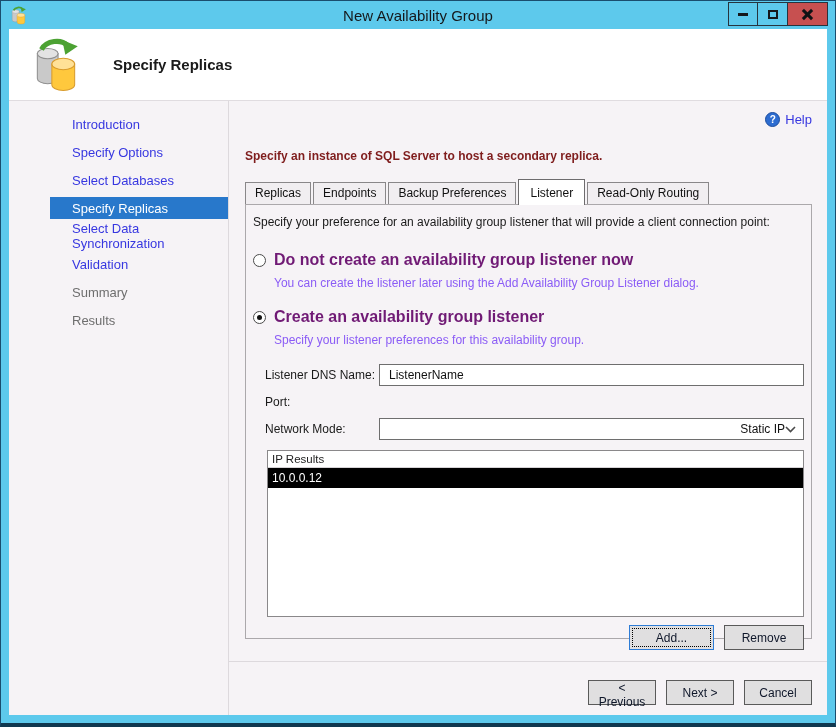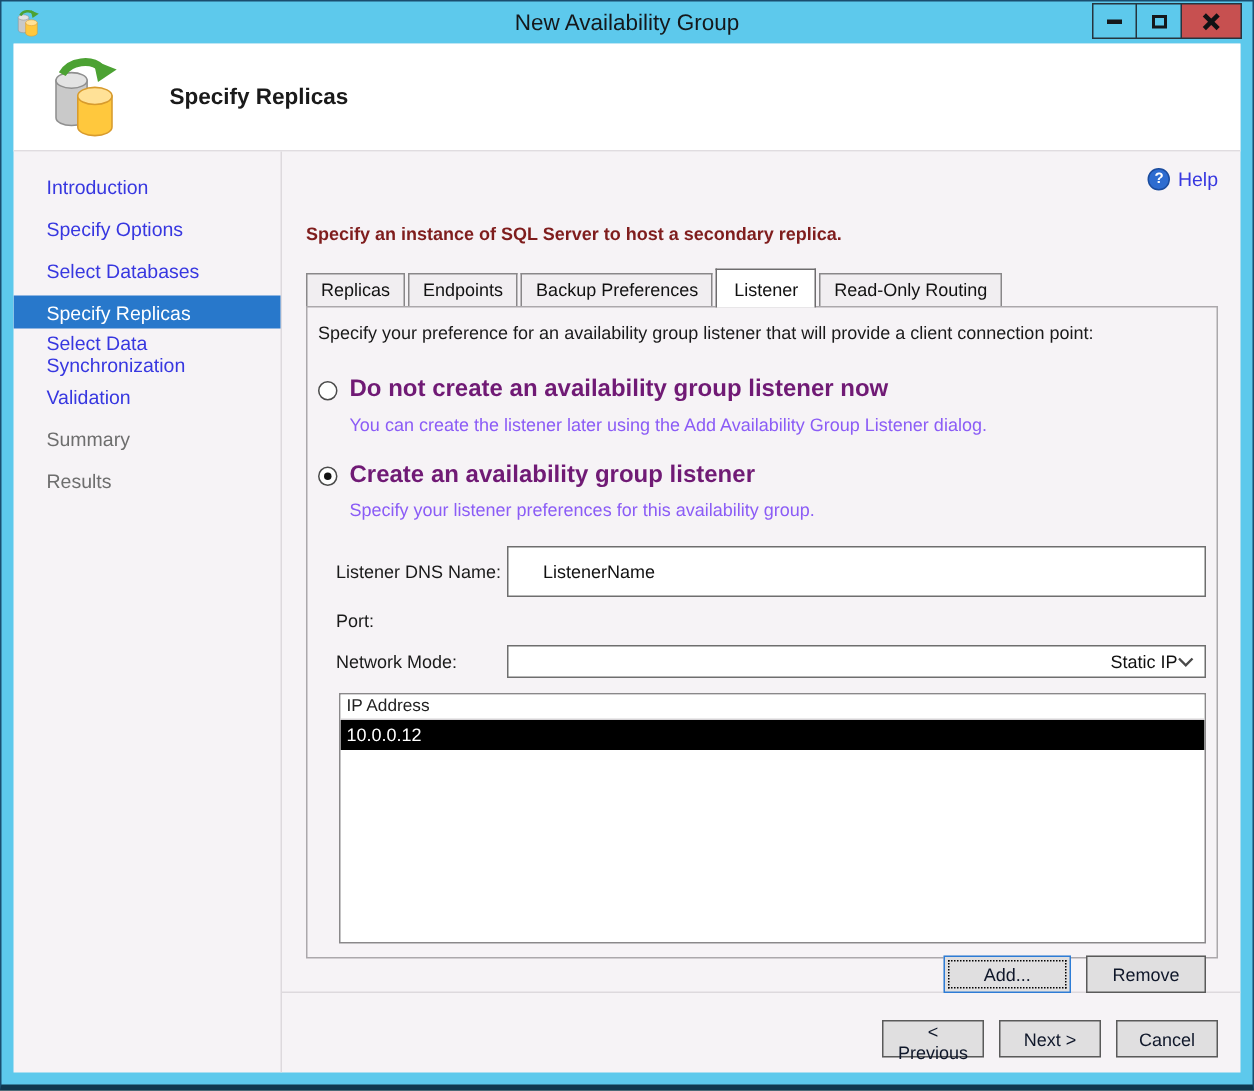--- a/index.html
+++ b/index.html
@@ -37,21 +37,21 @@
     display:flex; flex-direction:column; overflow:hidden;
   }
   .header{
     height:72px; background:#FFFFFF; border-bottom:1px solid #E0DCE0;
     display:flex; align-items:center; flex:0 0 auto;
   }
   .header-icon{ margin-left:22px; width:50px; height:56px; }
   .page-title{ margin-left:32px; font-size:15px; font-weight:bold; color:#1A1A1A; }
   .body{ flex:1; display:flex; min-height:0; }
   
-  .sidebar{ width:179px; flex:0 0 auto; padding-top:9px; border-right:1px solid #DDD9DD; }
+  .sidebar{ width:179px; flex:0 0 auto; padding-top:9px; border-right:1px solid #DDD9DD;margin-left:41px; }
   .nav-item{
     height:28px; display:flex; align-items:center; padding-left:22px;
     font-size:13px; color:#3737E0; cursor:pointer;
   }
   .nav-item.active{
     height:22px; margin:3px 0; background:#2878CB; color:#FFFFFF;
   }
   .nav-item.disabled{ color:#6E6E6E; cursor:default; }
   
   .main{ flex:1; padding:0 15px 0 16px; display:flex; flex-direction:column; min-width:0; }
@@ -88,22 +88,22 @@
     content:""; position:absolute; left:3px; top:3px; width:5px; height:5px;
     border-radius:50%; background:#111;
   }
   .radio-label{ font-size:16px; font-weight:bold; color:#701a75; }
   .radio-desc{ margin:7px 0 0 23px; font-size:12px; color:#8b5cf6; }
   
   .field-row{ display:flex; align-items:center; margin:9px 2px 0 14px; }
   .field-row.first{ margin-top:17px; }
   .field-label{ width:114px; flex:0 0 auto; font-size:12px; color:#1A1A1A; }
   .field-input{
-    flex:1; height:34px; border:1px solid #6E6E6E; background:#FFFFFF;
-    font-size:12px; padding:0 23px; color:#111; outline:none;
+    flex:1; height:22px; border:1px solid #6E6E6E; background:#FFFFFF;
+    font-size:12px; padding:0 9px; color:#111; outline:none;
   }
   .combo{
     flex:1; height:22px; border:1px solid #6E6E6E; background:#FFFFFF;
     display:flex; align-items:center; justify-content:flex-end;
     padding:0 7px 0 5px; font-size:12px; color:#111; cursor:pointer;
   }
   
   .ip-list{
     margin:10px 2px 0 16px; border:1px solid #8A888A; background:#FFFFFF; height:167px;
     overflow:hidden;
@@ -245,21 +245,21 @@
             <span class="field-label">Network Mode:</span>
             <div class="combo">
               <span>Static IP</span>
               <svg width="11" height="7" viewBox="0 0 11 7">
                 <polyline points="1,1 5.5,5.5 10,1" fill="none" stroke="#4A4A4A" stroke-width="1.6"></polyline>
               </svg>
             </div>
           </div>
 
           <div class="ip-list">
-            <div class="list-header">IP Address</div>
+            <div class="list-header">IP Results</div>
             <div class="list-row selected">10.0.0.12</div>
           </div>
 
           <div class="list-buttons">
             <button class="btn btn-add">Add...</button>
             <button class="btn btn-remove">Remove</button>
           </div>
 
         </div>
 

